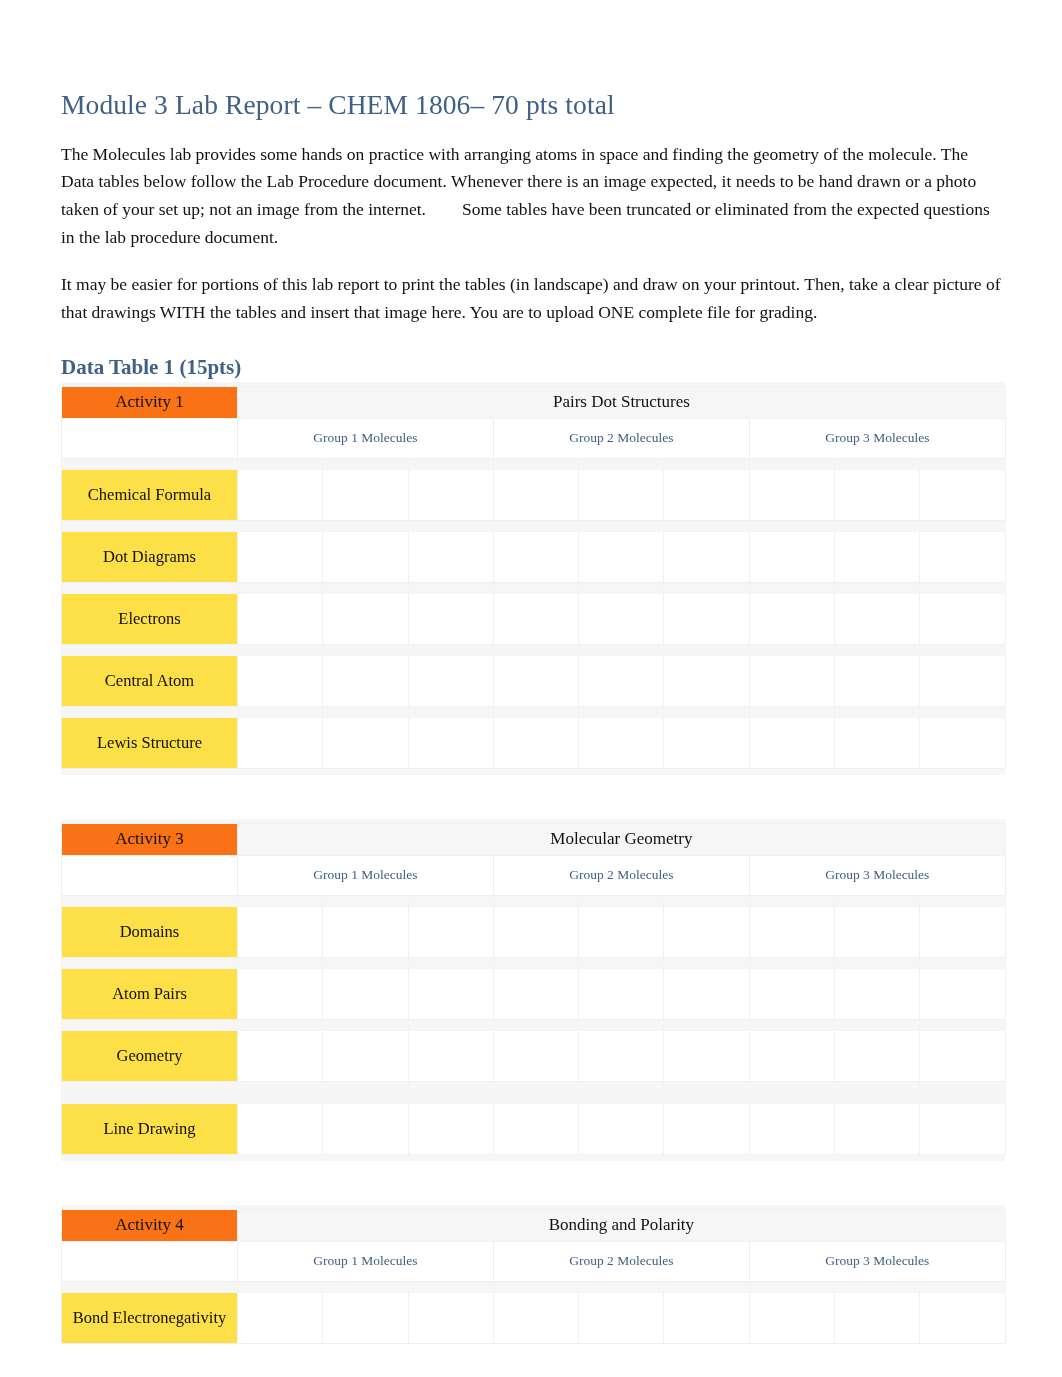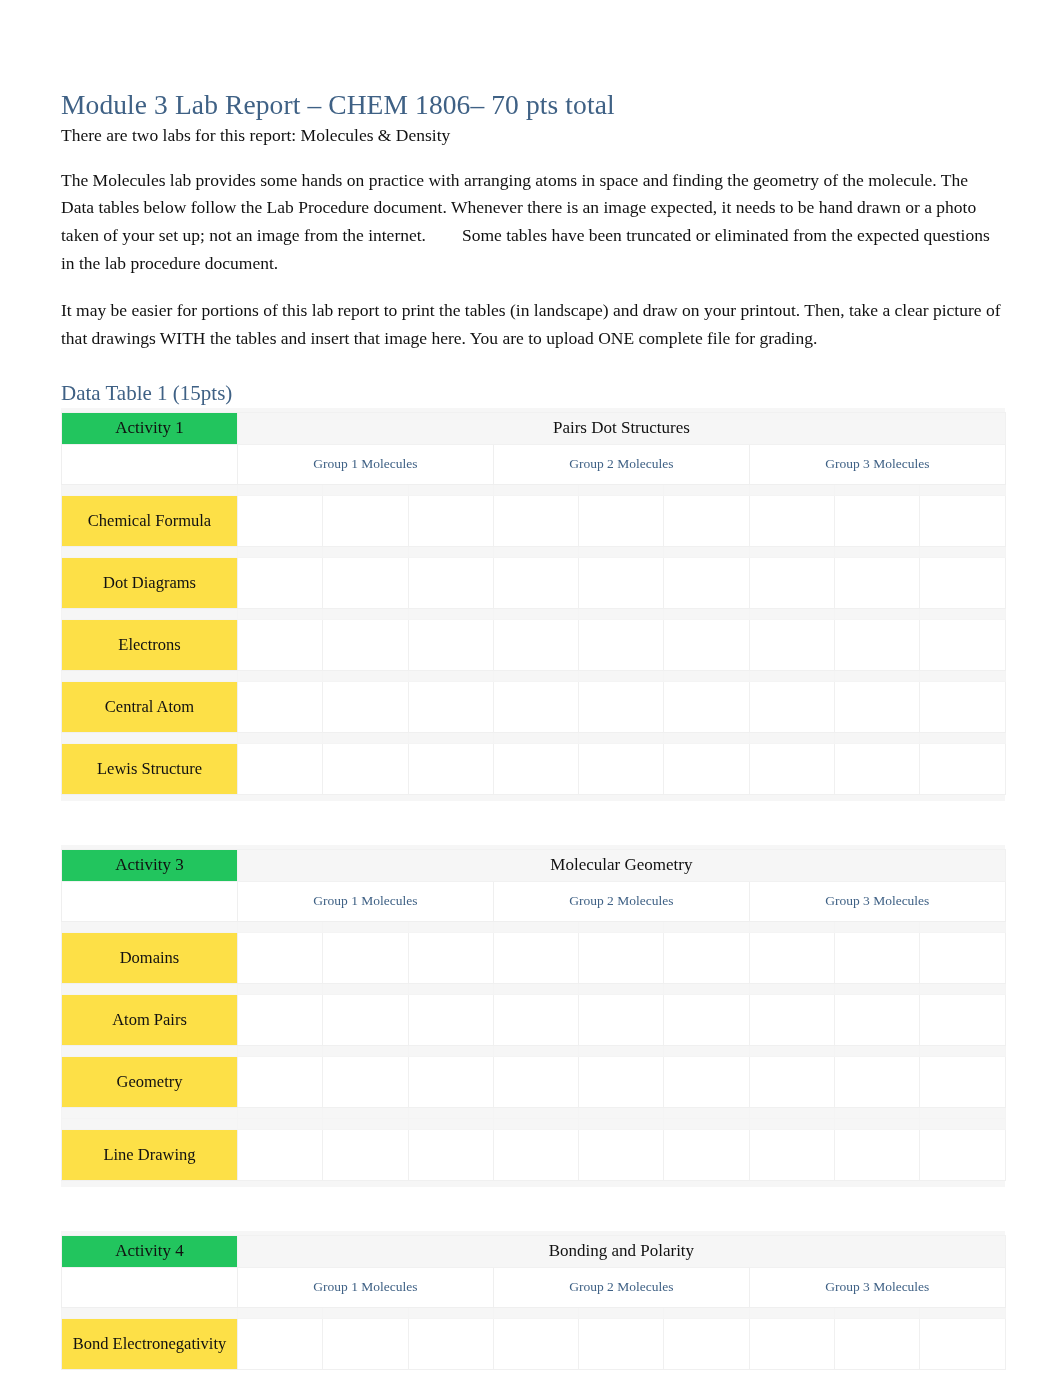--- a/index.html
+++ b/index.html
@@ -52,21 +52,21 @@
     margin: 20px 0 0 0;
     color: #111111;
     text-align: left;
     font-family: Liberation Serif, serif;
   }
   .gapspace { display: inline-block; width: 36px; }
   .section-heading {
     font-size: 21px;
     color: #3f6185;
     margin: 28px 0 2px 0;
-    font-weight: normal;
+    font-weight: bold;
     line-height: 1.2;
   }
 
   
   .data-table {
     border-collapse: collapse;
     table-layout: fixed;
     width: 944px;
     background: #f6f6f6;
     margin: 0;
@@ -76,21 +76,21 @@
     background: #ffffff;
     padding: 0;
     vertical-align: middle;
     text-align: center;
     height: 24px;
   }
   .lbl-col { width: 176px; }
   .sub-col { width: 85.3px; }
 
   td.activity-cell {
-    background: #22c55e;
+    background: #f97316;
     border-color: #f1f1f1;
     font-size: 17px;
     height: 31px;
     color: #111111;
   }
   td.title-cell {
     background: #f6f6f6;
     border-color: #f1f1f1;
     font-size: 17px;
     height: 31px;
@@ -137,21 +137,20 @@
   .tbl-wrap.clipped { padding-bottom: 0; }
 </style>
 </head>
 <body>
 
 <div class="page">
   <div class="content">
 
     <h1 class="doc-title">Module 3 Lab Report  – CHEM 1806– 70 pts total</h1>
 
-    <div class="subtitle">There are two labs for this report: Molecules &amp; Density</div>
 
     <p class="body-para"><span>The Molecules lab provides some hands on practice with arranging atoms in space and finding the geometry of the molecule. The Data tables below follow the Lab Procedure document.  Whenever there is an image expected, it needs to be hand drawn or a photo taken of your set up; not an image from the internet.</span><span class="gapspace"></span><span>Some tables have been truncated or eliminated from the expected questions in the lab procedure document.</span></p>
 
     <p class="body-para"><span>It may be easier for portions of this lab report to print the tables (in landscape) and draw on your printout. Then, take a clear picture of that drawings WITH the tables and insert that image here. You are to upload ONE complete file for grading.</span></p>
 
     <h2 class="section-heading">Data Table 1 (15pts)</h2>
 
     <div class="tbl-wrap">
       <table class="data-table">
         <colgroup>

